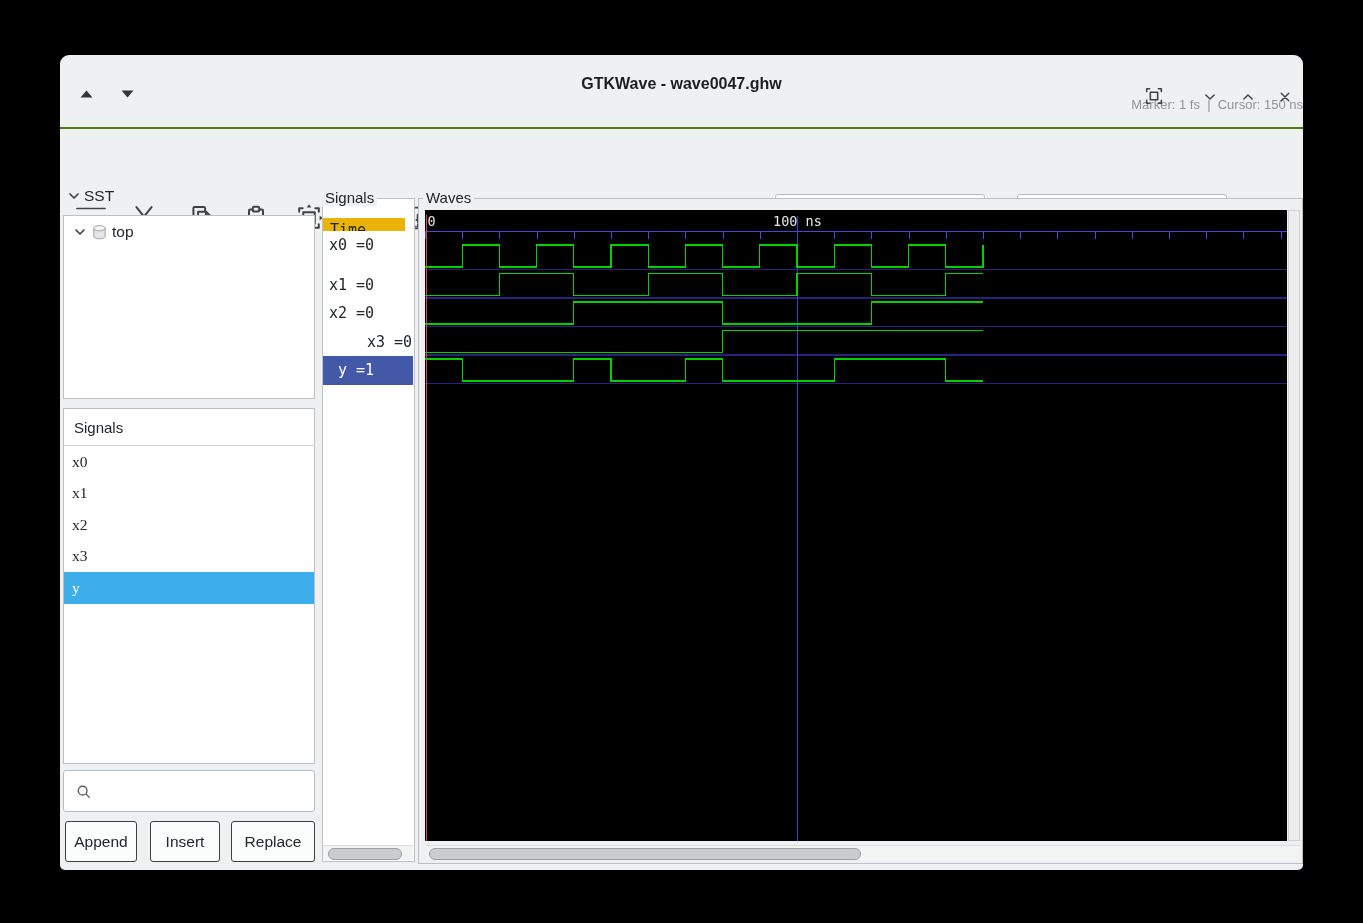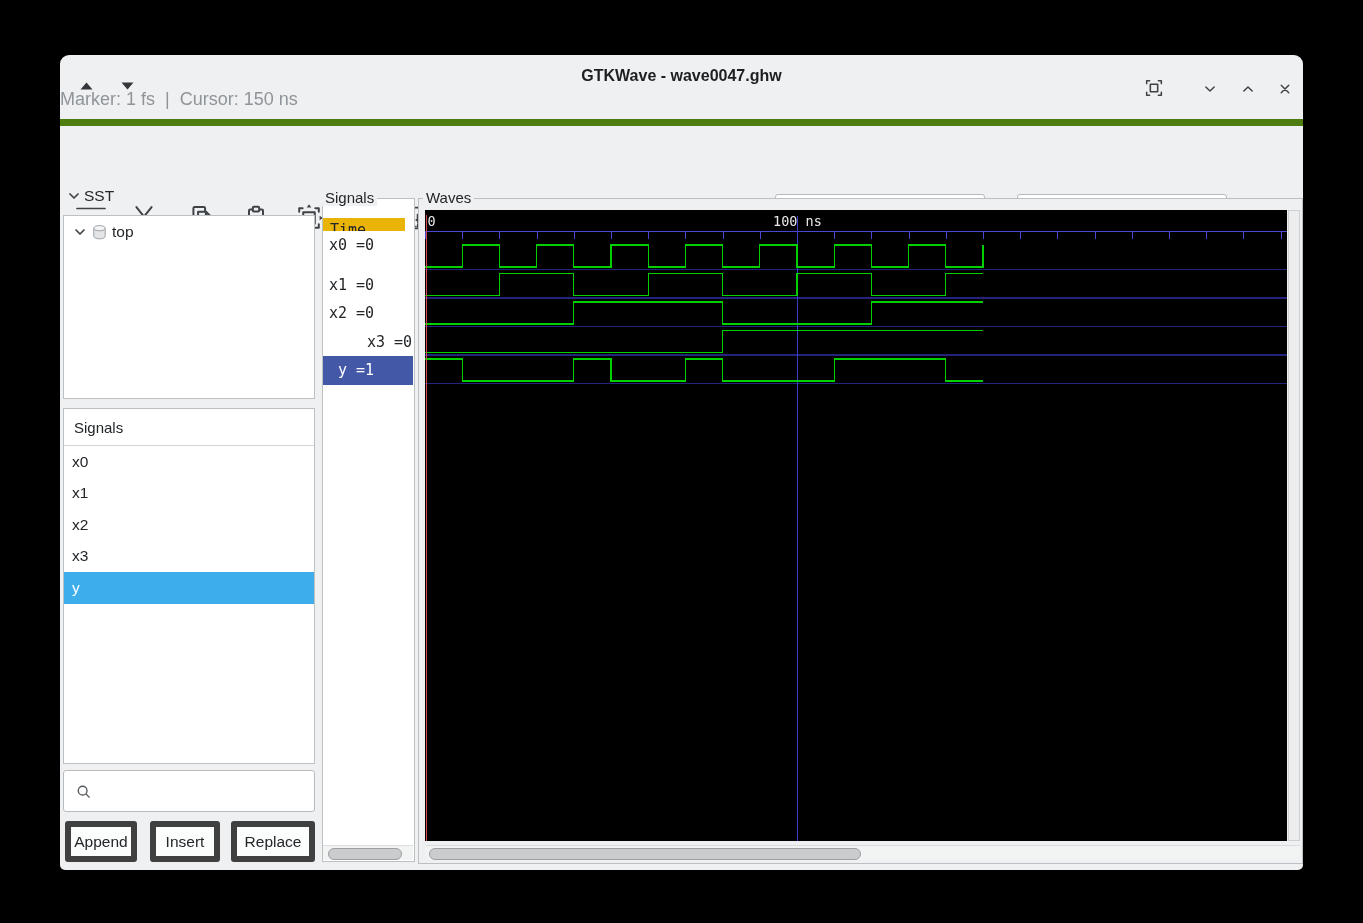--- a/index.html
+++ b/index.html
@@ -3,47 +3,47 @@
 <meta charset="utf-8">
 <style>
   html,body{margin:0;padding:0;width:1363px;height:923px;background:#000;overflow:hidden;
     font-family:"Liberation Sans","DejaVu Sans",sans-serif;}
   .win{position:absolute;left:60px;top:55px;width:1243px;height:815px;background:#eff0f1;
     border-radius:9px 9px 5px 5px;color:#232629;}
   svg{display:block}
   .icon-stroke{stroke:#3f4347;fill:none;stroke-width:1.7;stroke-linecap:round;stroke-linejoin:round;}
 
   
-  .titlebar{position:absolute;left:0;top:0;width:100%;height:64px;border-bottom:7px solid #4d7c0f;}
+  .titlebar{position:absolute;left:0;top:8px;width:100%;height:64px;border-bottom:2px solid #4d7c0f;}
   .title{position:absolute;top:12px;left:0;width:100%;text-align:center;font-size:16px;font-weight:600;color:#1c1f22;}
-  .subtitle{position:absolute;top:34px;left:0;width:100%;text-align:left;font-size:18px;color:#8f9499;white-space:pre;}
+  .subtitle{position:absolute;top:34px;left:0;width:100%;text-align:right;font-size:13px;color:#8f9499;white-space:pre;}
   .tb-btn{position:absolute;cursor:default;}
 
   
   .toolbar{position:absolute;left:0;top:64px;width:100%;height:62px;}
   .ticon{position:absolute;top:84px;}
   .tlabel{position:absolute;top:92px;font-size:15.5px;color:#26292c;}
   .tinput{position:absolute;top:75px;height:42px;background:#fff;border:1px solid #b5b9bc;border-radius:3px;
     font-size:16px;color:#1d2022;padding:0 12px;box-sizing:border-box;outline:none;
     font-family:"Liberation Sans","DejaVu Sans",sans-serif;}
 
   
   .sst-header{position:absolute;left:6px;top:132px;display:flex;align-items:center;font-size:15.5px;color:#232629;}
   .tree{position:absolute;left:3px;top:160px;width:250px;height:182px;background:#fff;border:1px solid #bcc0c3;}
   .tree-row{height:32px;display:flex;align-items:center;font-size:15.5px;white-space:nowrap;}
   .tree-row.sel{background:#3daee9;}
   .guide{width:13px;height:15px;border-left:1px dotted #e2f2fb;border-bottom:1px dotted #e2f2fb;margin:-12px 2px 0 8px;}
   .fac-panel{position:absolute;left:3px;top:353px;width:250px;height:354px;background:#fff;border:1px solid #bcc0c3;}
   .fac-header{height:36px;border-bottom:1px solid #d2d5d8;display:flex;align-items:center;padding-left:10px;font-size:15px;color:#232629;}
-  .fac-row{height:31.5px;display:flex;align-items:center;padding-left:8px;font-size:15.5px;}
+  .fac-row{height:31.5px;display:flex;align-items:center;padding-left:8px;font-size:15.5px;font-family:Liberation Serif, serif;}
   .fac-row.sel{background:#3daee9;color:#fff;}
   .search{position:absolute;left:3px;top:715px;width:252px;height:42px;background:#fff;border:1px solid #b8bbbe;
     border-radius:3px;box-sizing:border-box;}
   .search input{position:absolute;left:34px;top:4px;width:205px;height:30px;border:none;outline:none;font-size:15px;background:transparent;}
-  .btn{position:absolute;top:766px;height:41px;background:#fbfcfc;border:6px solid #404040;border-radius:3px;
+  .btn{position:absolute;top:766px;height:41px;background:#fbfcfc;border:1px solid #404040;border-radius:3px;
     display:flex;align-items:center;justify-content:center;font-size:15.5px;color:#232629;box-sizing:border-box;}
 
   
   .frame{position:absolute;border:1px solid #bcc0c3;}
   .frame-label{position:absolute;z-index:3;background:#eff0f1;padding:0 3px;font-size:15px;color:#232629;}
 
   
   .sig-frame{left:262px;top:143px;width:91px;height:662px;background:#fff;}
   .time-header{position:absolute;left:263px;top:163px;width:82px;height:24px;background:#eab308;
     font-family:"DejaVu Sans Mono","Liberation Mono",monospace;font-size:15px;display:flex;align-items:center;

